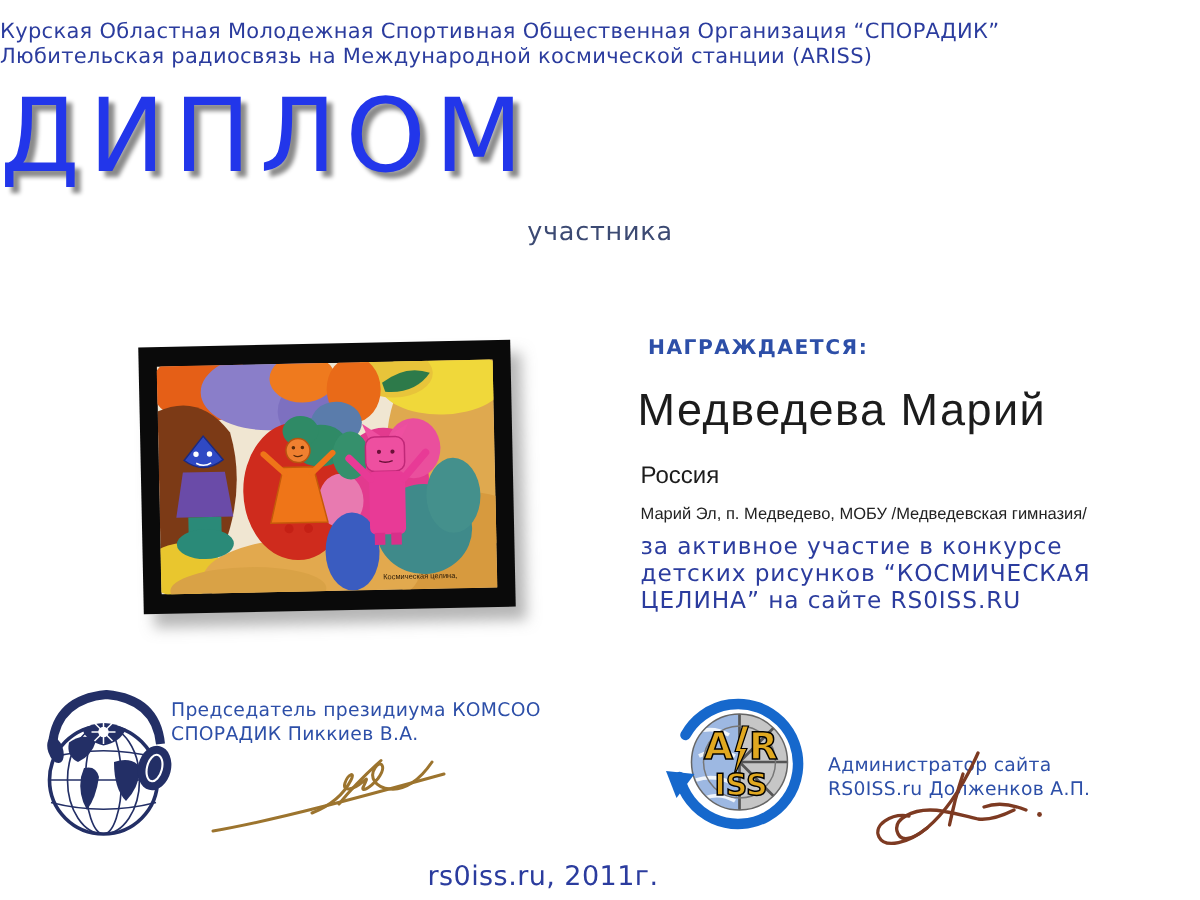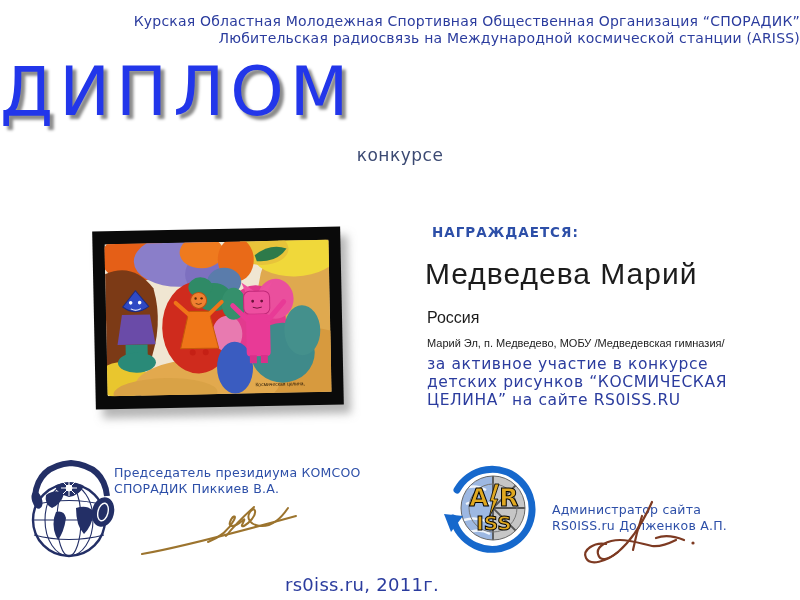--- a/index.html
+++ b/index.html
@@ -1,19 +1,19 @@
 <!DOCTYPE html>
 <html><head>
 <meta charset="utf-8">
 <style>
   html,body{margin:0;padding:0;background:#ffffff;}
   #page{position:relative;width:800px;height:600px;background:#ffffff;overflow:hidden;
         font-family:"DejaVu Sans",sans-serif;}
 
-  .hdr{position:absolute;left:0;width:800px;text-align:right;color:#2b3c9e;
+  .hdr{position:absolute;left:0;width:800px;text-align:left;color:#2b3c9e;
        font-size:14px;letter-spacing:.2px;}
   #hdr1{top:13px;}
   #hdr2{top:30px;}
 
   #title{position:absolute;top:58px;left:0;width:800px;
          font-size:68px;line-height:1;letter-spacing:6px;color:#2236ea;
          text-shadow:4px 4px 3px #8a8a8a;font-weight:500;}
   #subtitle{position:absolute;top:145px;left:0;width:800px;text-align:center;
             font-size:17px;color:#3c4a73;letter-spacing:.5px;}
 
@@ -49,21 +49,21 @@
 </style>
 </head>
 <body>
 
 <div id="page">
 
   <div class="hdr" id="hdr1">Курская Областная Молодежная Спортивная Общественная Организация “СПОРАДИК”</div>
   <div class="hdr" id="hdr2">Любительская радиосвязь на Международной космической станции (ARISS)</div>
 
   <div id="title">ДИПЛОМ</div>
-  <div id="subtitle">конкурсе</div>
+  <div id="subtitle">участника</div>
 
   <div id="frame">
     <svg viewBox="0 0 224 152">
       <rect x="0" y="0" width="224" height="152" fill="#f0e6d2"></rect>
 
       <ellipse cx="200" cy="60" rx="48" ry="72" fill="#dfa94f"></ellipse>
       <ellipse cx="205" cy="130" rx="52" ry="42" fill="#d79a3e"></ellipse>
       <ellipse cx="190" cy="14" rx="42" ry="22" fill="#f0d83a"></ellipse>
       <ellipse cx="158" cy="8" rx="26" ry="16" fill="#e8c43a"></ellipse>
       <ellipse cx="30" cy="14" rx="34" ry="24" fill="#e55f17"></ellipse>

